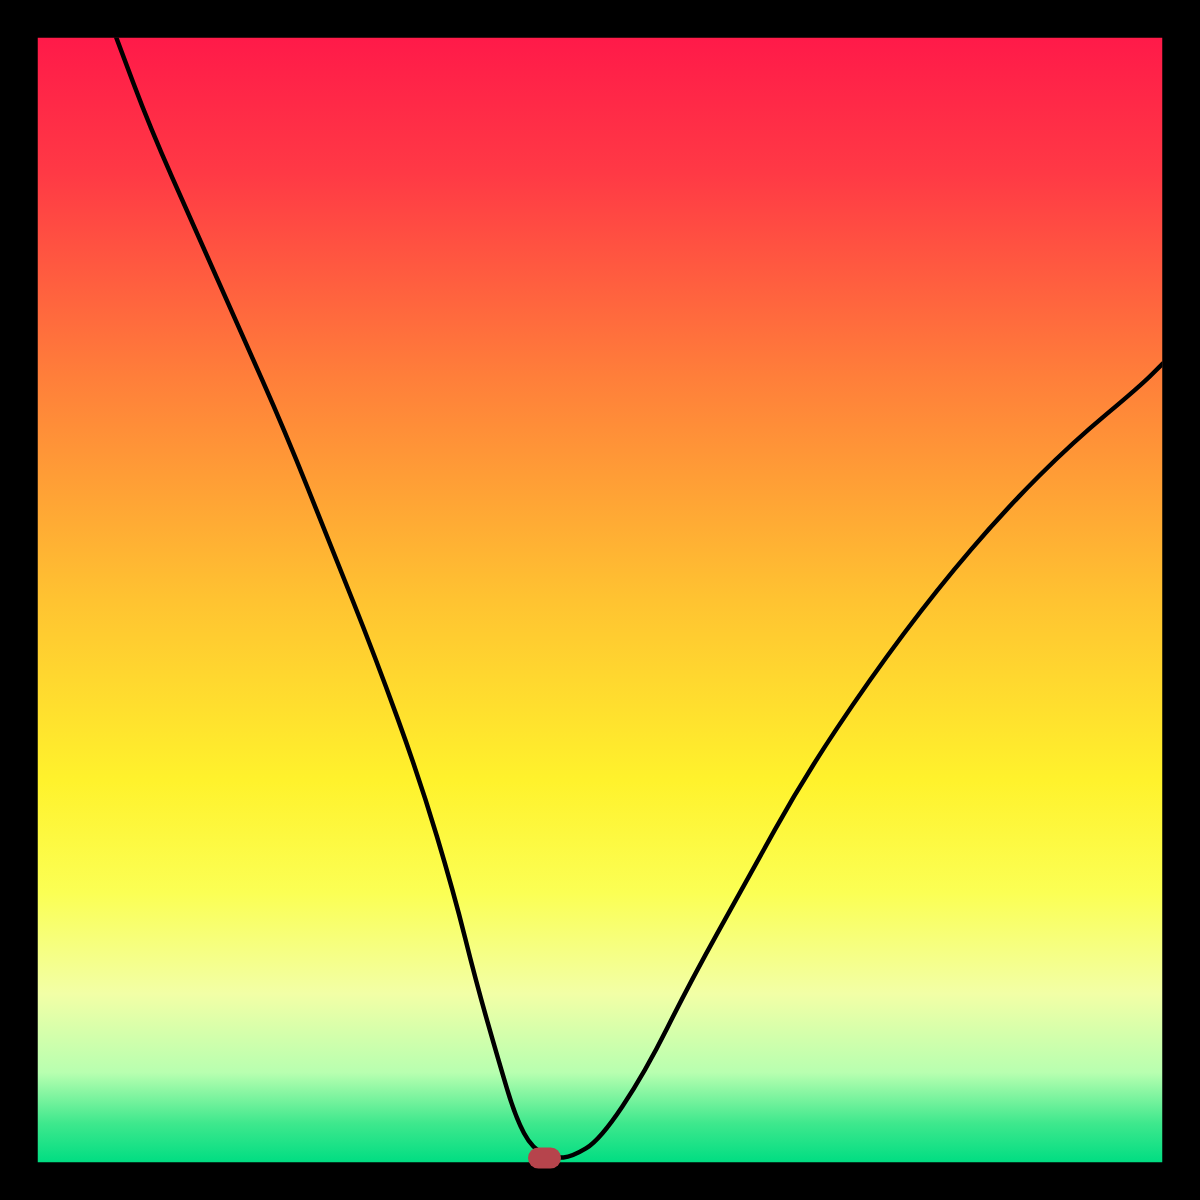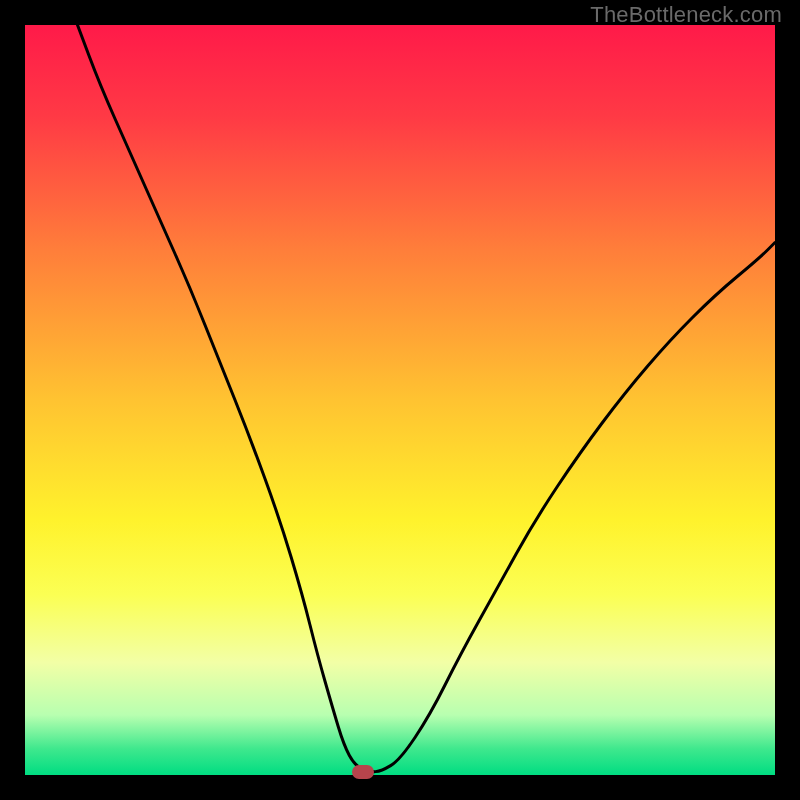--- a/index.html
+++ b/index.html
@@ -38,21 +38,20 @@
     height: 14px;
     background: #b6444c;
     border-radius: 7px;
   }
 </style>
 </head>
 <body>
 
 <div class="frame">
 
-  <div class="watermark">TheBottleneck.com</div>
 
   <svg class="plot" width="750" height="750" viewBox="0 0 750 750">
     <defs>
       <linearGradient id="bg-grad" x1="0" y1="0" x2="0" y2="1">
           <stop offset="0%" stop-color="#ff1a49"></stop>
           <stop offset="12%" stop-color="#ff3945"></stop>
           <stop offset="30%" stop-color="#ff7e3a"></stop>
           <stop offset="50%" stop-color="#ffc331"></stop>
           <stop offset="66%" stop-color="#fff22c"></stop>
           <stop offset="76%" stop-color="#fbff54"></stop>

